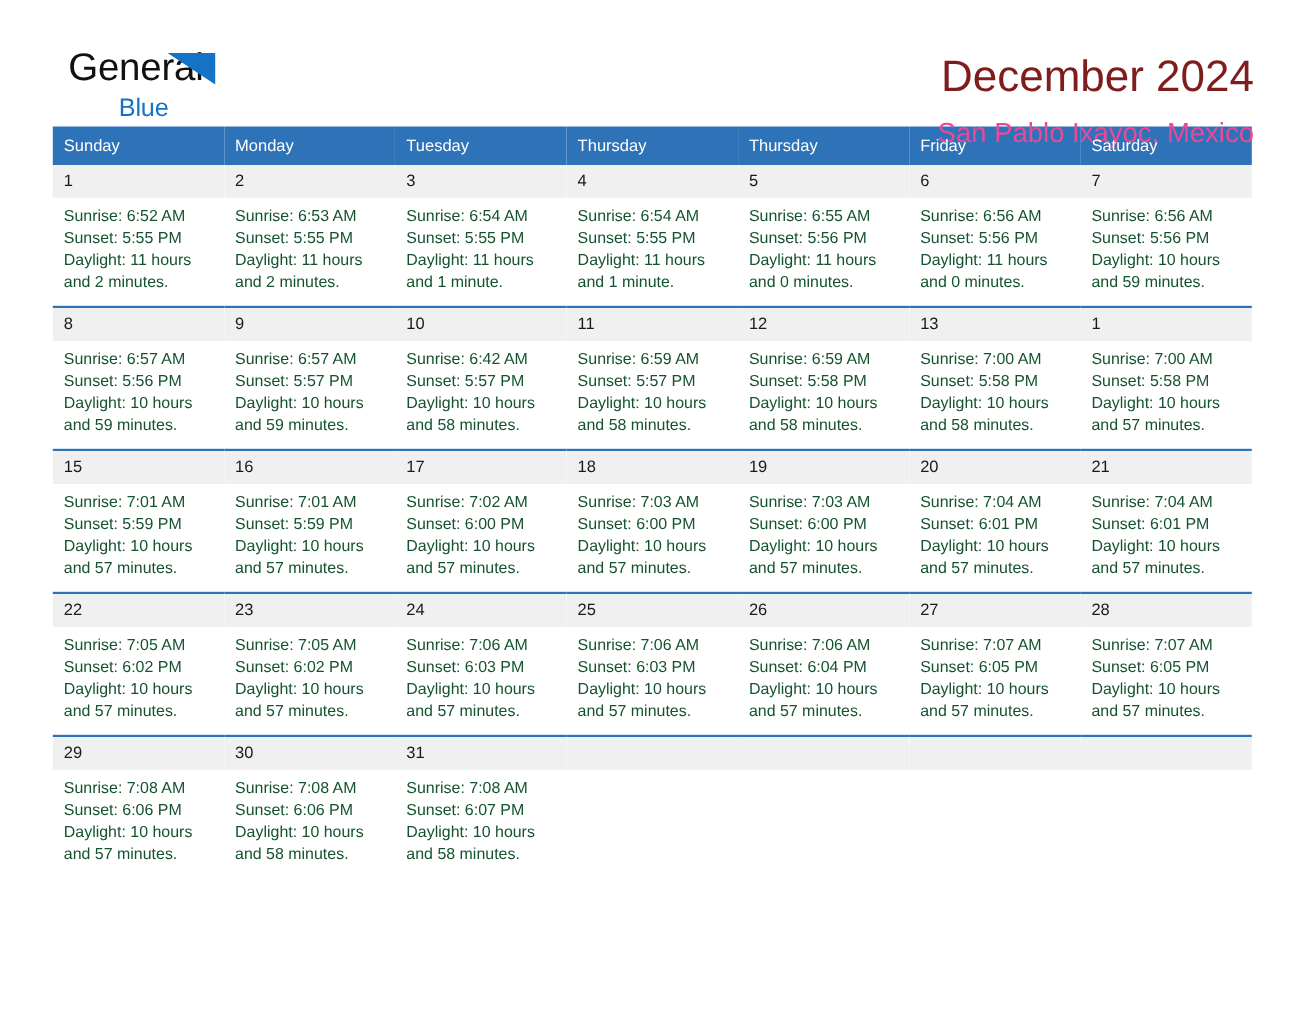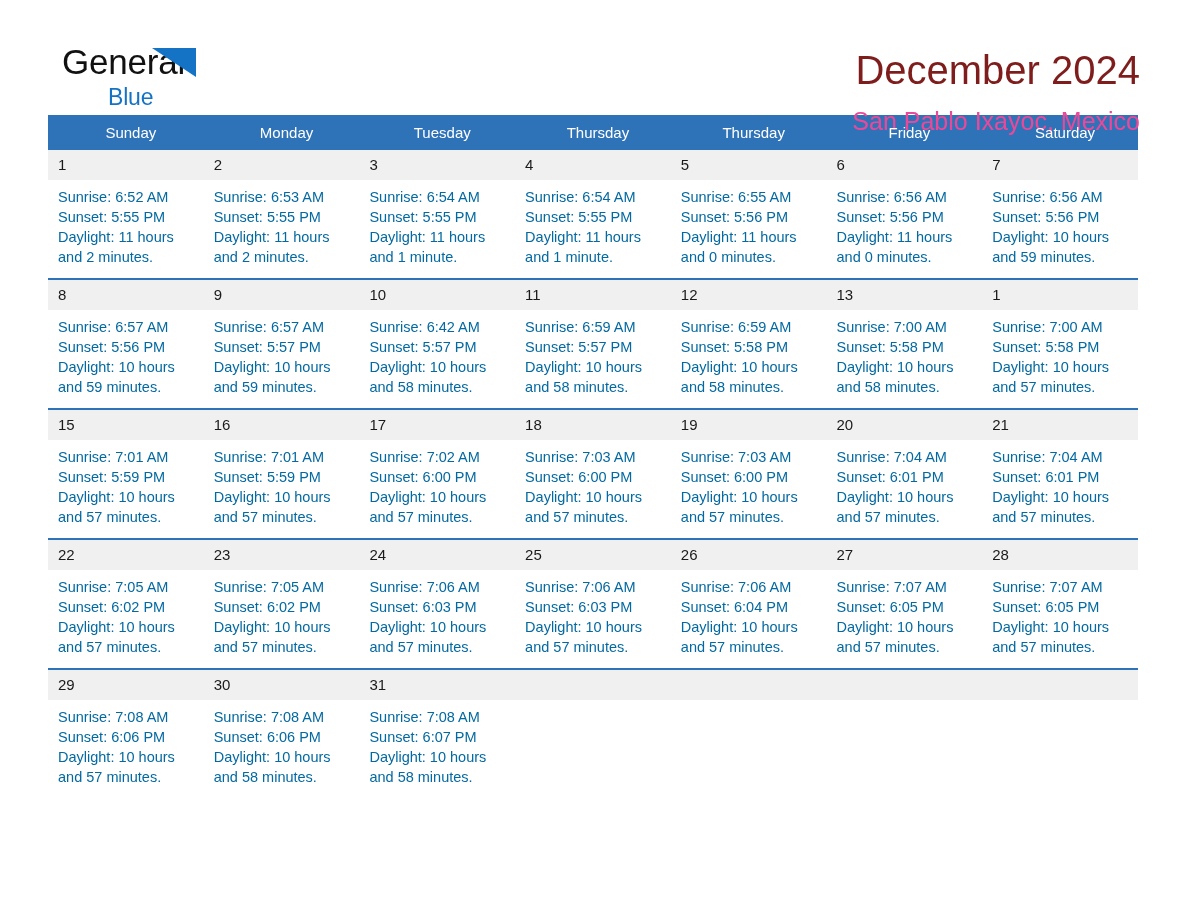--- a/index.html
+++ b/index.html
@@ -88,21 +88,21 @@
     margin-top: 19px;
     width: 1090px;
     border-collapse: collapse;
     table-layout: fixed;
   }
   .calendar th {
     background: #2e73b8;
     color: #ffffff;
     font-size: 15px;
     font-weight: normal;
-    text-align: center;
+    text-align: left;
     padding: 8px 0 9px 10px;
     height: 18px;
     box-sizing: content-box;
   }
   .calendar col { width: 155.7px; }
 
   tr.week > td {
     vertical-align: top;
     padding: 0;
     border-top: 2px solid #2e73b8;
@@ -124,21 +124,21 @@
     line-height: 18px;
   }
   .cell.empty .daynum {
     background: #f0f0f0;
     color: transparent;
   }
   .info {
     padding: 7px 8px 0 10px;
     font-size: 14.5px;
     line-height: 20px;
-    color: #0369a1;
+    color: #14532d;
   }
   .info div { white-space: nowrap; }
   .cell.empty .info { visibility: hidden; }
 </style>
 </head>
 <body>
 
 <div class="page">
 
   <div class="header">

